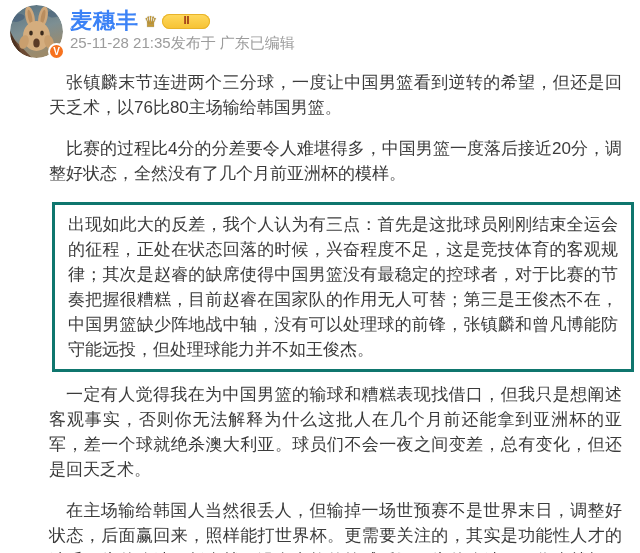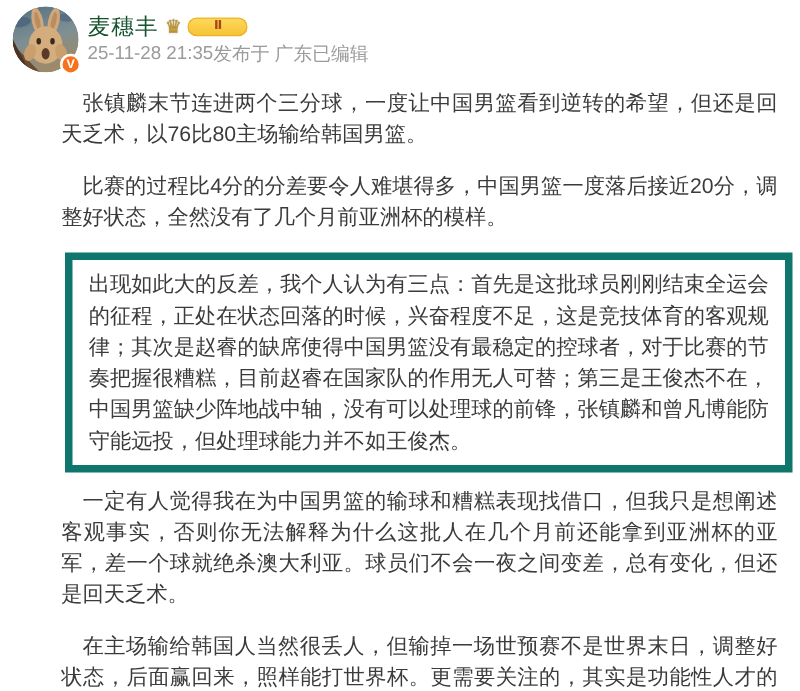--- a/index.html
+++ b/index.html
@@ -19,40 +19,40 @@
   }
   .v-badge{
     position:absolute;right:-2px;bottom:-2px;
     width:17px;height:17px;border-radius:50%;
     background:#f7721e;border:2px solid #ffffff;
     color:#ffffff;font-size:10px;font-weight:bold;
     display:flex;align-items:center;justify-content:center;
     box-sizing:border-box;line-height:1;
   }
   .name-row{position:absolute;left:70px;top:10px;height:22px;display:flex;align-items:center;gap:5px;}
-  .username{font-size:18px;font-weight:400;color:#14532d;letter-spacing:1px;}
+  .username{font-size:22px;font-weight:700;color:#3b82f6;letter-spacing:1px;}
   .crown{font-size:15px;color:#c99a2e;line-height:1;text-shadow:0 0 1px #5a4a12;}
   .vip-pill{
     background:linear-gradient(#ffd95e,#f6c233);
     border-radius:9px;height:15px;min-width:36px;padding:0 6px;
     display:flex;align-items:center;justify-content:center;
     font-size:10px;font-weight:700;color:#a8481a;line-height:1;
     box-shadow:inset 0 0 0 1px #e8b32a;
   }
   .meta-row{position:absolute;left:70px;top:34px;font-size:15px;color:#9b9b9b;display:flex;white-space:nowrap;}
   
   .content{
     position:absolute;left:0;top:62px;width:640px;
     padding:0 18px 0 49px;box-sizing:border-box;
     font-size:17px;line-height:25px;color:#3b3b3b;
     text-align:justify;
   }
   .para{margin:8px 0 16px 0;text-indent:1em;}
   .highlight-box{
-    border:6px solid #0f766e;
+    border:3px solid #0f766e;
     margin:4px -12px 10px 3px;
     padding:7px 13px;
   }
   .highlight-box .para{margin:0;text-indent:0;}
 </style>
 </head>
 <body>
 
 <div class="screen">
 

